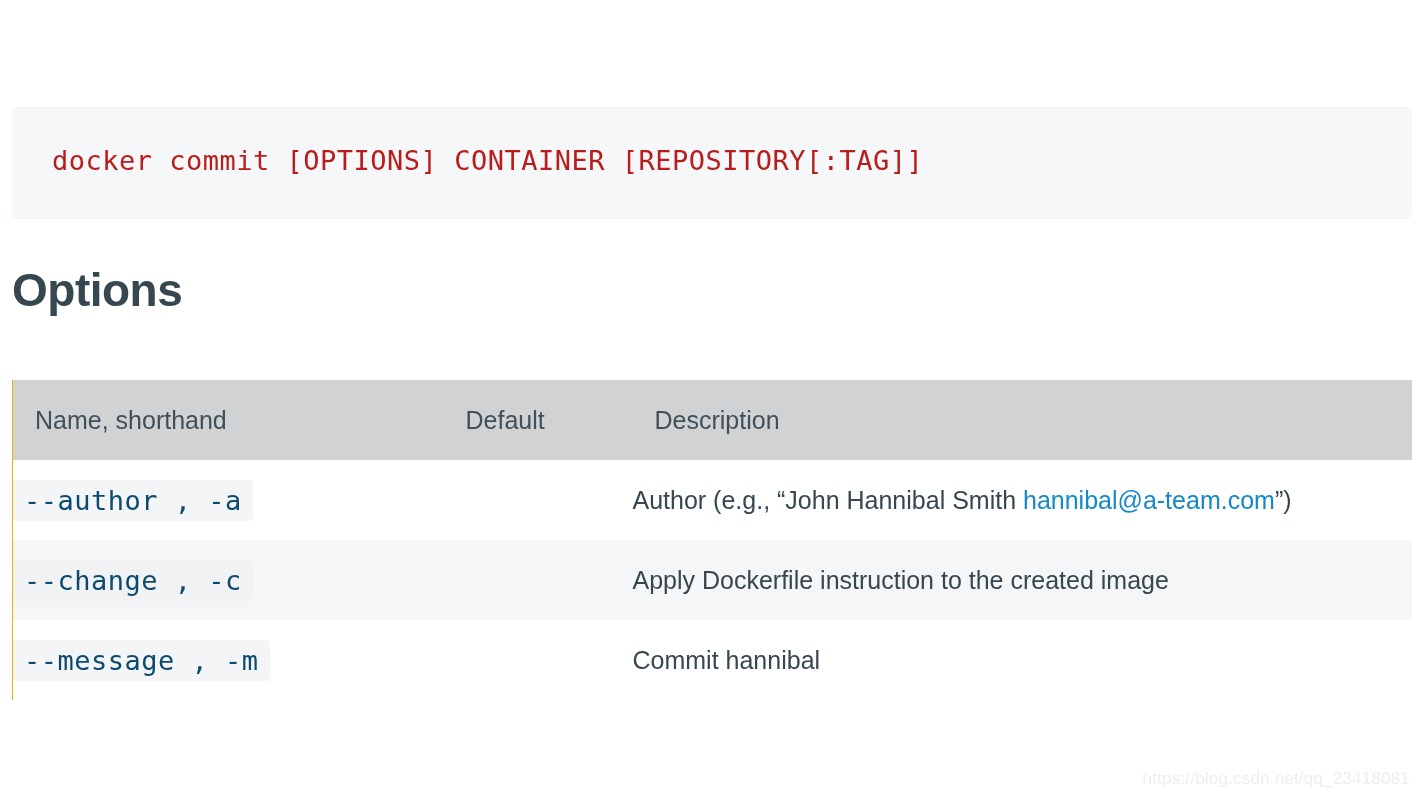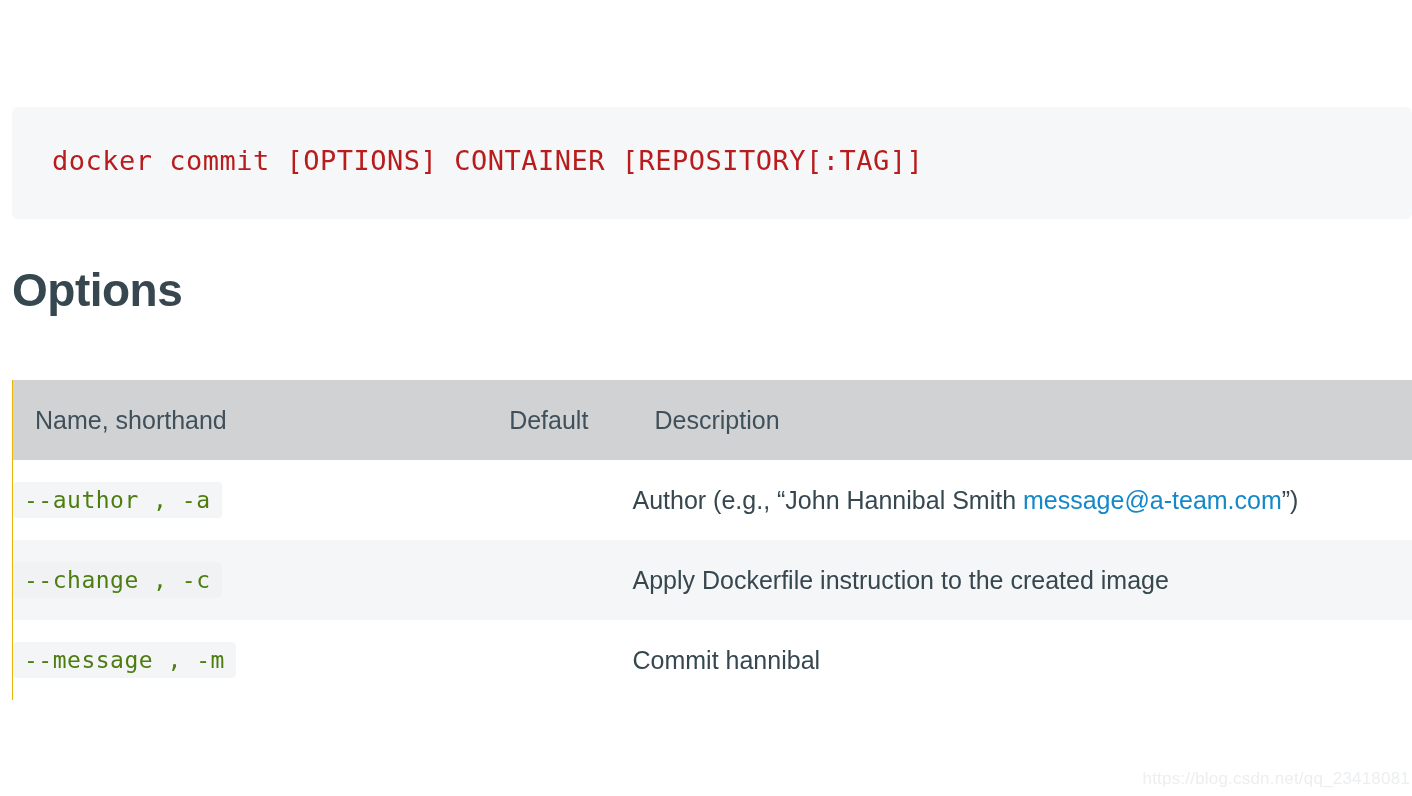--- a/index.html
+++ b/index.html
@@ -90,21 +90,21 @@
     text-align: left;
     padding: 22px 0 22px 22px;
     height: 80px;
     box-sizing: border-box;
     vertical-align: middle;
   }
 
   .options-table thead th.th-default {
     padding-left: 0;
     padding-right: 0;
-    text-align: center;
+    text-align: left;
     text-indent: 28px;
   }
 
   .options-table tbody td {
     height: 80px;
     padding: 0;
     vertical-align: middle;
     font-size: 25px;
     color: #37474f;
     background: #ffffff;
@@ -125,23 +125,23 @@
 
   .cell-desc {
     padding-left: 22px;
     line-height: 1.3;
   }
 
   
   .chip {
     display: inline-block;
     font-family: "DejaVu Sans Mono", "Liberation Mono", monospace;
-    font-size: 23px;
+    font-size: 27px;
     letter-spacing: 0.5px;
-    color: #4d7c0f;
+    color: #0c4a6e;
     background: #f3f5f7;
     border-radius: 4px;
     padding: 5px 11px;
     white-space: pre;
   }
 
   tr:nth-child(even) .chip {
     background: #f0f2f4;
   }
 
@@ -190,21 +190,21 @@
     <tbody>
 
       <tr>
         <td class="cell-name">
           <span class="chip">--author , -a</span>
         </td>
         <td class="cell-default">
           
         </td>
         <td class="cell-desc">
-          <span>Author (e.g., “John Hannibal Smith </span><a class="link" href="#">message@a-team.com</a><span>”)</span>
+          <span>Author (e.g., “John Hannibal Smith </span><a class="link" href="#">hannibal@a-team.com</a><span>”)</span>
         </td>
       </tr>
 
       <tr>
         <td class="cell-name">
           <span class="chip">--change , -c</span>
         </td>
         <td class="cell-default">
           
         </td>

